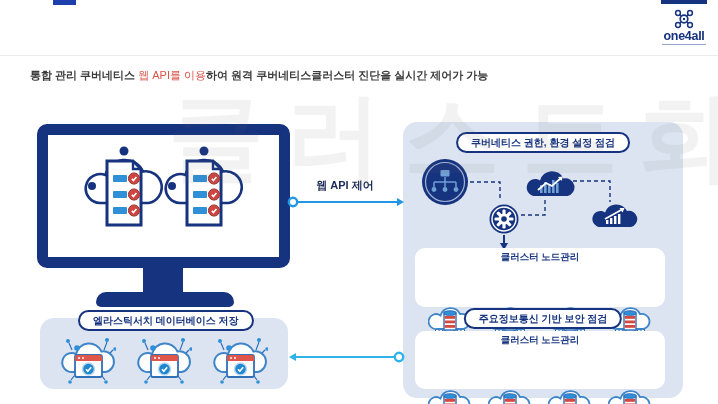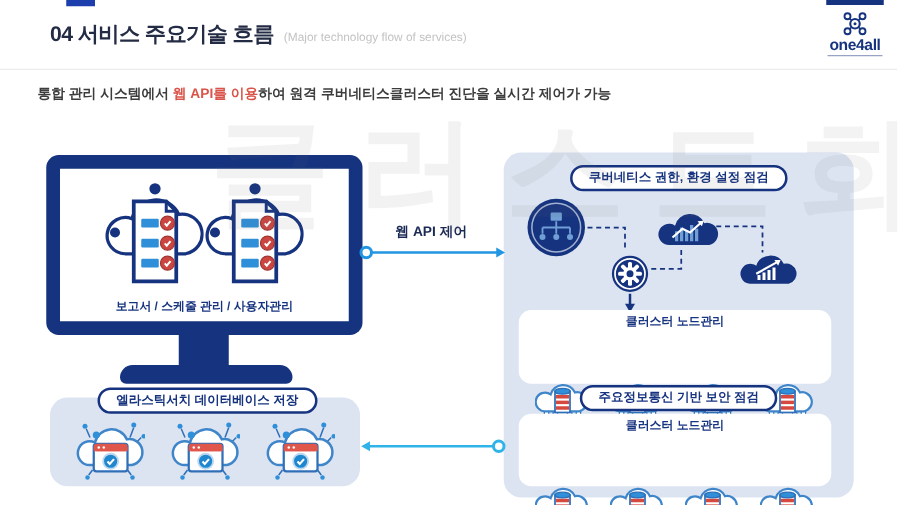--- a/index.html
+++ b/index.html
@@ -15,21 +15,21 @@
   .divider { left:0; top:55px; width:718px; height:1px; background:#ececec; }
 
   
   .logo-wrap { left:648px; top:0; width:72px; text-align:center; }
   .logo-bar { width:46px; height:4px; background:#16337f; margin:0 auto 4px auto; }
   .logo-text { font-size:12.5px; font-weight:800; color:#16337f; letter-spacing:-0.3px; line-height:12px; }
   .logo-rule { width:44px; height:1px; background:#16337f; opacity:.45; margin:2px auto 0 auto; }
 
   
   .intro { left:30px; top:66px; width:660px; font-size:11px; line-height:18px; font-weight:600; color:#3c3c3c; white-space:nowrap; }
-  .intro .hl { color:#d95449; font-weight:700; }
+  .intro .hl { color:#d95449; font-weight:400; }
 
   
   .wm { color:#6b6b6b; opacity:0.08; font-weight:900; font-size:96px; letter-spacing:22px; white-space:nowrap; z-index:40; pointer-events:none; }
 
   
   .monitor-frame { left:37px; top:124px; width:253px; height:144px; background:#16337f; border-radius:10px; z-index:3; }
   .monitor-screen { position:absolute; left:9px; top:9px; right:9px; bottom:9px; background:#fff; border:2px solid #16337f; border-radius:2px; }
   .monitor-caption { position:absolute; left:0; bottom:5px; width:100%; text-align:center; font-size:9.5px; line-height:12px; font-weight:800; color:#16337f; white-space:nowrap; }
   .stand-neck { left:143px; top:268px; width:40px; height:26px; background:#16337f; z-index:2; }
   .stand-base { left:96px; top:292px; width:138px; height:15px; background:#16337f; border-radius:10px 10px 5px 5px; z-index:2; }
@@ -50,23 +50,20 @@
   svg { display:block; }
 </style>
 </head>
 <body>
 
 <div class="stage">
 
   <div class="abs wm" style="left:168px; top:74px;">클러스트화</div>
 
   <div class="abs top-tab"></div>
-  <div class="abs page-title">
-    <span>04 서비스 주요기술 흐름</span><span class="page-subtitle">(Major technology flow of services)</span>
-  </div>
   <div class="abs logo-wrap">
     <div class="logo-bar"></div>
     <svg width="22" height="22" style="margin:0 auto;" viewBox="0 0 22 22">
       <g stroke="#16337f" stroke-width="1.4" fill="none">
         <line x1="11" y1="11" x2="5" y2="5"></line>
           <line x1="11" y1="11" x2="17" y2="5"></line>
         <line x1="11" y1="11" x2="5" y2="17"></line>
           <line x1="11" y1="11" x2="17" y2="17"></line>
       </g>
       <circle cx="5" cy="5" r="2.4" fill="#fff" stroke="#16337f" stroke-width="1.5"></circle>
@@ -75,21 +72,21 @@
       <circle cx="17" cy="17" r="2.4" fill="#fff" stroke="#16337f" stroke-width="1.5"></circle>
       <circle cx="11" cy="11" r="3.8" fill="#fff" stroke="#16337f" stroke-width="1.7"></circle>
       <circle cx="11" cy="11" r="1.2" fill="#16337f"></circle>
     </svg>
     <div class="logo-text">one4all</div>
     <div class="logo-rule"></div>
   </div>
   <div class="abs divider"></div>
 
   <div class="abs intro">
-    <div><span>통합 관리 시스템에서 </span><span class="hl">웹 API를 이용</span><span>하여 원격 쿠버네티스클러스터 진단을 실시간 제어가 가능</span></div>
+    <div><span>통합 관리 쿠버네티스 </span><span class="hl">웹 API를 이용</span><span>하여 원격 쿠버네티스클러스터 진단을 실시간 제어가 가능</span></div>
   </div>
 
   <div class="abs monitor-frame">
     <div class="monitor-screen">
 
       <svg class="abs" style="left:35px; top:4px;" width="80" height="96" viewBox="0 0 80 96">
         <path d="M17 64 A 14.5 14.5 0 1 1 22.5 36 A 20 20 0 0 1 60 32.5 A 13.5 13.5 0 1 1 65.5 64 Z" fill="#fff" stroke="#16337f" stroke-width="2.6"></path>
         <circle cx="41" cy="12" r="4.5" fill="#16337f"></circle>
         <circle cx="9" cy="47" r="4" fill="#16337f"></circle>
         <path d="M24 22 H50 L58 30 V86 H24 Z" fill="#fff" stroke="#16337f" stroke-width="3"></path>
@@ -119,21 +116,20 @@
           <path d="M48.8 39.7 L50.4 41.5 L53.4 37.9" fill="none" stroke="#fff" stroke-width="1.6"></path>
           <rect x="30" y="52" width="14" height="7" rx="1" fill="#2f8fd8"></rect>
           <circle cx="51" cy="55.5" r="5.6" fill="#cc4641" stroke="#9e3530" stroke-width="1"></circle>
           <path d="M48.8 55.7 L50.4 57.5 L53.4 53.9" fill="none" stroke="#fff" stroke-width="1.6"></path>
           <rect x="30" y="68" width="14" height="7" rx="1" fill="#2f8fd8"></rect>
           <circle cx="51" cy="71.5" r="5.6" fill="#cc4641" stroke="#9e3530" stroke-width="1"></circle>
           <path d="M48.8 71.7 L50.4 73.5 L53.4 69.9" fill="none" stroke="#fff" stroke-width="1.6"></path>
         </g>
       </svg>
       <div class="monitor-caption">
-        <div>보고서 / 스케줄 관리 / 사용자관리</div>
       </div>
     </div>
   </div>
   <div class="abs stand-neck"></div>
   <div class="abs stand-base"></div>
 
   <div class="abs blue-panel" style="left:40px; top:318px; width:248px; height:71px;">
     <div class="icons-row" style="padding-top:16px; gap:20px;">
       <svg width="56" height="50" viewBox="0 0 56 50">
         <g stroke="#2f6fb8" stroke-width="1.2">

